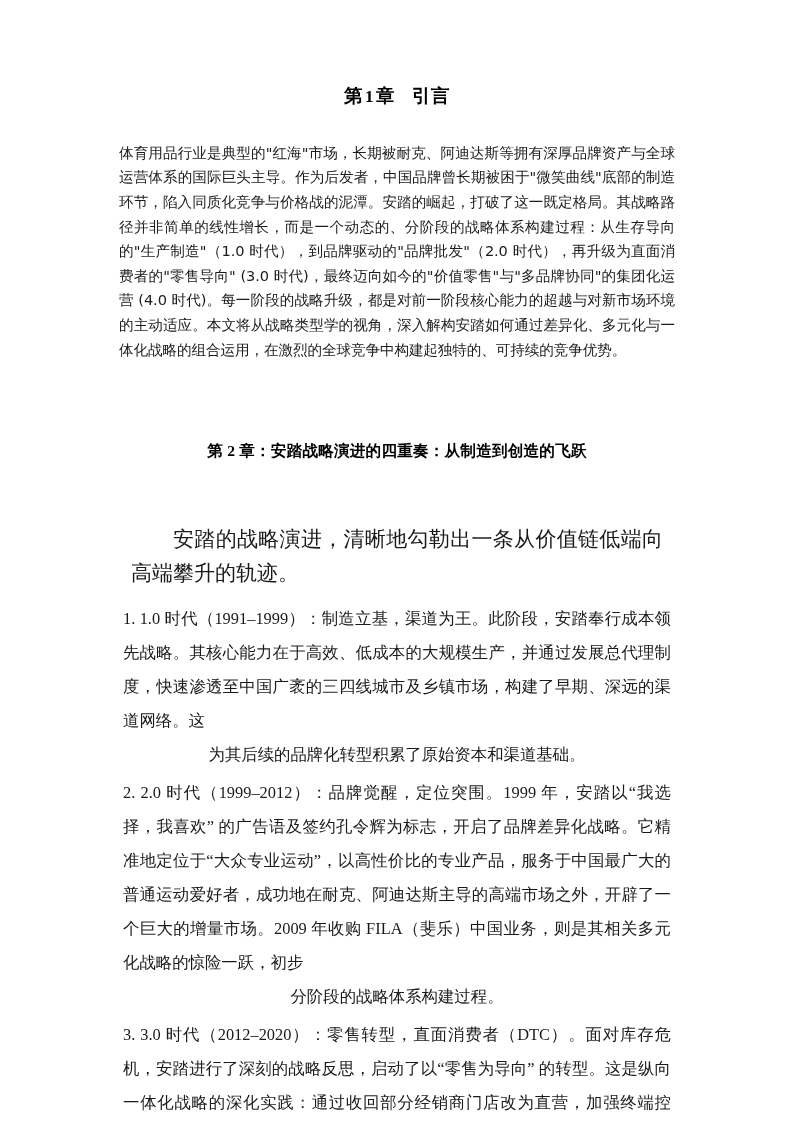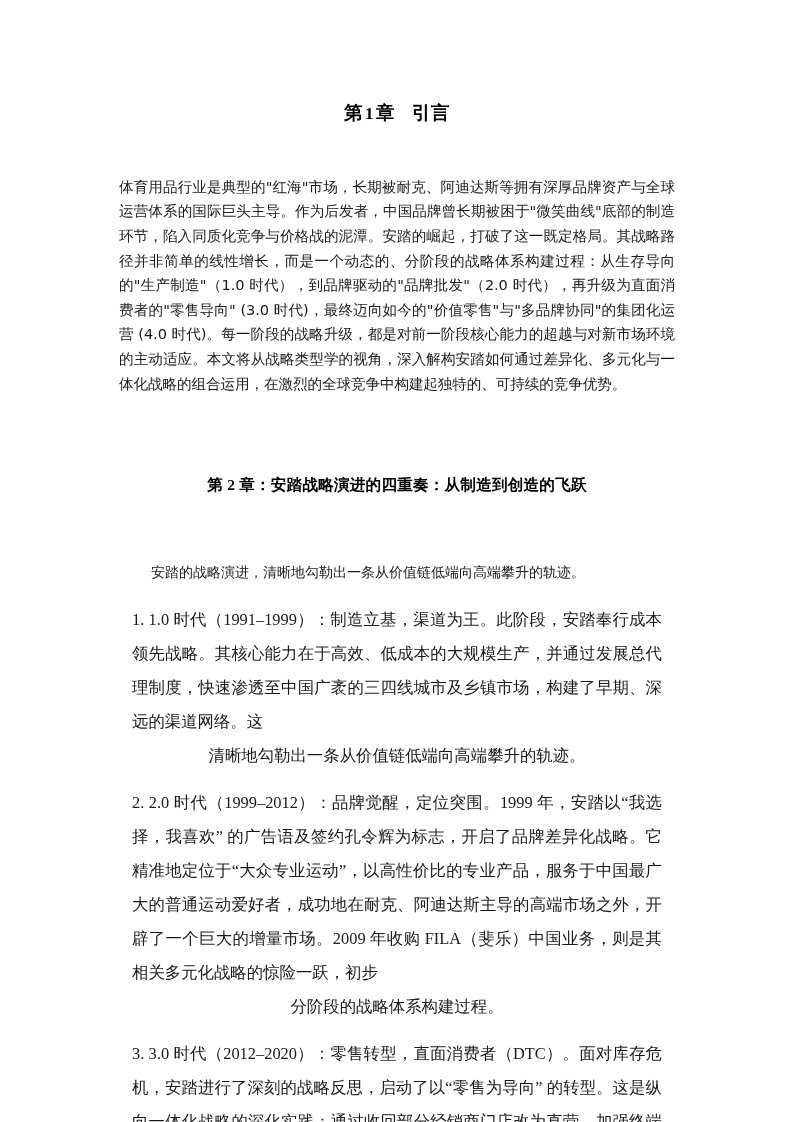--- a/index.html
+++ b/index.html
@@ -22,21 +22,21 @@
   }
   .content {
     position: absolute;
     left: 119px;
     top: 0;
     width: 556px;
   }
 
   
   .ch1-title {
-    margin: 17px;
+    margin: 0;
     padding-top: 84px;
     text-align: center;
     font-family: "Liberation Serif", "DejaVu Serif", serif;
     font-weight: bold;
     font-size: 18.5px;
     letter-spacing: 0.5px;
     line-height: 1.4;
     color: #000000;
   }
   .ch1-title .num {
@@ -67,38 +67,38 @@
     text-align: center;
     font-family: "Liberation Serif", "DejaVu Serif", serif;
     font-weight: bold;
     font-size: 15.6px;
     line-height: 1.4;
     letter-spacing: 0.2px;
     color: #000000;
   }
 
   .ch2-lead {
-    margin: 4px;
+    margin: 12px;
     padding-top: 44px;
-    font-size: 14px;
+    font-size: 21px;
     line-height: 34px;
     text-indent: 2em;
     text-align: justify;
     text-justify: inter-ideograph;
     color: #1a1a1a;
   }
 
   ol.stage-list {
     margin: 0;
     padding: 0;
     list-style: none;
     counter-reset: stageitem;
   }
   ol.stage-list > li {
-    margin: 13px;
+    margin: 4px;
     padding: 0;
     counter-increment: stageitem;
     font-size: 16.4px;
     line-height: 34px;
     text-align: justify;
     text-justify: inter-ideograph;
     color: #1a1a1a;
   }
   ol.stage-list > li::before {
     content: counter(stageitem) ". ";
@@ -123,20 +123,20 @@
       <span>第</span><span class="num">1</span><span>章</span><span class="gapw"></span><span>引言</span>
     </h1>
 
     <p class="sans-para">体育用品行业是典型的"红海"市场，长期被耐克、阿迪达斯等拥有深厚品牌资产与全球运营体系的国际巨头主导。作为后发者，中国品牌曾长期被困于"微笑曲线"底部的制造环节，陷入同质化竞争与价格战的泥潭。安踏的崛起，打破了这一既定格局。其战略路径并非简单的线性增长，而是一个动态的、分阶段的战略体系构建过程：从生存导向的"生产制造"（1.0 时代），到品牌驱动的"品牌批发"（2.0 时代），再升级为直面消费者的"零售导向" (3.0 时代)，最终迈向如今的"价值零售"与"多品牌协同"的集团化运营 (4.0 时代)。每一阶段的战略升级，都是对前一阶段核心能力的超越与对新市场环境的主动适应。本文将从战略类型学的视角，深入解构安踏如何通过差异化、多元化与一体化战略的组合运用，在激烈的全球竞争中构建起独特的、可持续的竞争优势。</p>
 
     <h2 class="ch2-title">第 2 章：安踏战略演进的四重奏：从制造到创造的飞跃</h2>
 
     <p class="ch2-lead">安踏的战略演进，清晰地勾勒出一条从价值链低端向高端攀升的轨迹。</p>
 
     <ol class="stage-list">
-      <li class="first-item"><span>1.0 时代（1991–1999）：制造立基，渠道为王。此阶段，安踏奉行成本领先战略。其核心能力在于高效、低成本的大规模生产，并通过发展总代理制度，快速渗透至中国广袤的三四线城市及乡镇市场，构建了早期、深远的渠道网络。这</span><span class="tail">清晰地勾勒出一条从价值链低端向高端攀升的轨迹。</span></li>
+      <li class="first-item"><span>1.0 时代（1991–1999）：制造立基，渠道为王。此阶段，安踏奉行成本领先战略。其核心能力在于高效、低成本的大规模生产，并通过发展总代理制度，快速渗透至中国广袤的三四线城市及乡镇市场，构建了早期、深远的渠道网络。这</span><span class="tail">为其后续的品牌化转型积累了原始资本和渠道基础。</span></li>
       <li><span>2.0 时代（1999–2012）：品牌觉醒，定位突围。1999 年，安踏以“我选择，我喜欢” 的广告语及签约孔令辉为标志，开启了品牌差异化战略。它精准地定位于“大众专业运动”，以高性价比的专业产品，服务于中国最广大的普通运动爱好者，成功地在耐克、阿迪达斯主导的高端市场之外，开辟了一个巨大的增量市场。2009 年收购 FILA（斐乐）中国业务，则是其相关多元化战略的惊险一跃，初步</span><span class="tail">分阶段的战略体系构建过程。</span></li>
       <li><span>3.0 时代（2012–2020）：零售转型，直面消费者（DTC）。面对库存危机，安踏进行了深刻的战略反思，启动了以“零售为导向” 的转型。这是纵向一体化战略的深化实践：通过收回部分经销商门店改为直营，加强终端控制；建立中央零售管理系统，实现数据驱动的商品企划、库存调配与会员运营。此举极大地提升</span><span class="tail">了运营效率和品牌体验，为多品牌扩张奠定了坚实的运营基础。</span></li>
 
     </ol>
 
   </div>
 </div>
 
 </body></html>

